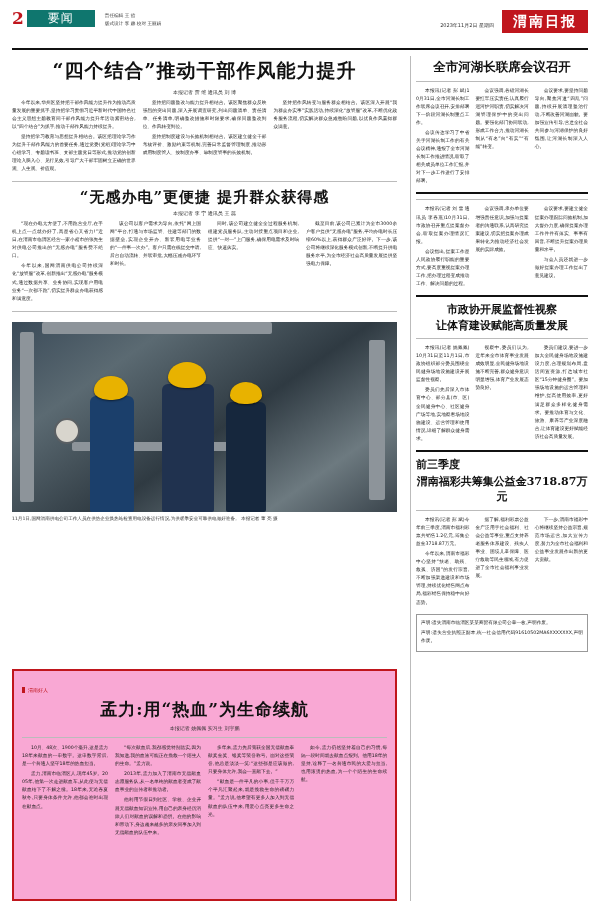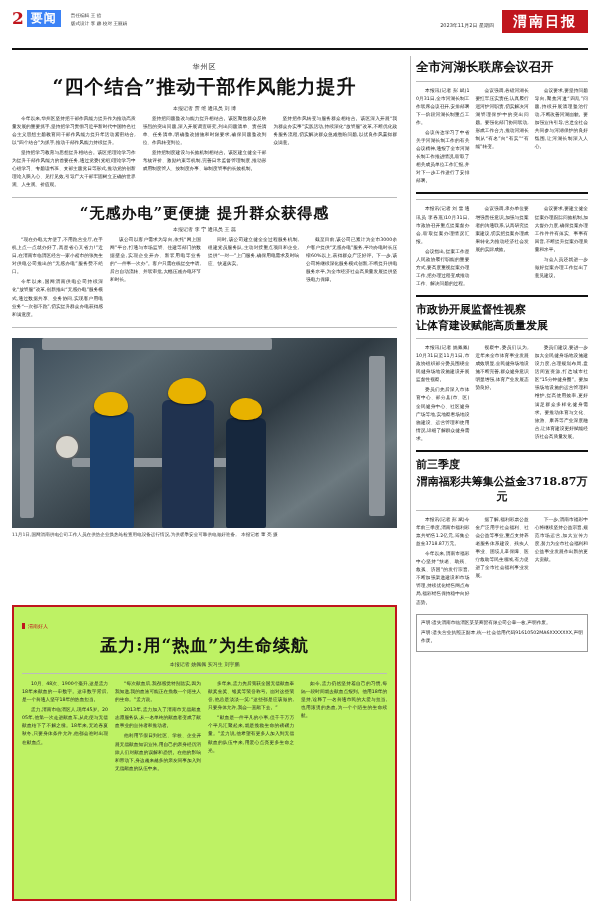--- a/index.html
+++ b/index.html
@@ -24,22 +24,22 @@
     height:34px;
     border-bottom:2px solid #111;
     padding-bottom:4px;
   }
   .page-num{
     font-size:17px;font-weight:bold;color:#c0161d;
     line-height:1;margin-right:3px;
     font-family:"DejaVu Serif","Liberation Serif",serif;
   }
   .section-name{
-    background:#3b82f6;color:#fff;font-size:12px;font-weight:bold;
-    padding:2px 4px;letter-spacing:1px;line-height:1.1;
+    background:#0f766e;color:#fff;font-size:12px;font-weight:normal;
+    padding:2px 21px;letter-spacing:1px;line-height:1.1;
     font-family:"DejaVu Serif","Liberation Serif",serif;
   }
   .editors{
     font-size:4.6px;line-height:1.7;color:#333;margin-left:10px;margin-top:2px;
   }
   .mast-spacer{flex:1;}
   .mast-date{font-size:5px;color:#333;margin-top:12px;margin-right:8px;}
   .logo{
     background:#c0161d;color:#fff;
     font-size:14px;font-weight:bold;letter-spacing:2px;
@@ -134,39 +134,39 @@
     font-family:"DejaVu Serif","Liberation Serif",serif;
     text-align:center;
   }
 
   
   .boxed{
     position:absolute;left:0;right:8px;bottom:0;
     border:2px solid #c0161d;
     padding:6px 8px 8px 8px;
     box-sizing:border-box;
-    height:296px;
-    background:#bef264;
+    height:232px;
+    background:#f9a8d4;
   }
   .boxed-tag{
     display:inline-block;
     font-size:5px;color:#c0161d;
     border-left:3px solid #c0161d;padding-left:3px;margin-bottom:2px;
   }
   .boxed-title{
     text-align:center;font-size:17px;font-weight:bold;
     font-family:"DejaVu Serif","Liberation Serif",serif;
     letter-spacing:1px;margin:2px 0 4px 0;
   }
 
   
   .r-head{
     font-size:12.5px;font-weight:bold;line-height:1.4;
     font-family:"DejaVu Serif","Liberation Serif",serif;
-    text-align:left;margin:2px 0 4px 0;
+    text-align:center;margin:2px 0 4px 0;
   }
   .r-head.sm{font-size:11px;}
   .r-para{
     font-size:4.7px;line-height:1.72;text-align:justify;color:#222;
     text-indent:9px;margin:0 0 2px 0;word-break:break-all;
   }
   .r-cols{display:flex;gap:6px;}
   .r-col{flex:1;}
   .r-rule{height:1px;background:#bbb;margin:5px 0;}
   .r-rule-dark{height:2px;background:#111;margin:5px 0;}
@@ -199,21 +199,20 @@
     <div class="mast-spacer"></div>
     <div class="mast-date">2023年11月2日 星期四</div>
     <div class="logo">渭南日报</div>
   </div>
 
   <div class="cols">
 
     <div class="left">
 
 
-      <div class="kicker">华州区</div>
       <div class="headline-1">“四个结合”推动干部作风能力提升</div>
       <div class="byline">本报记者 贾 维 通讯员 刘 博</div>
 
       <div class="body-cols">
         <div class="bcol">
           <p class="para">今年以来,华州区坚持把干部作风能力提升作为推动高质量发展的重要抓手,坚持把学习贯彻习近平新时代中国特色社会主义思想主题教育同干部作风能力提升年活动紧密结合,以“四个结合”为抓手,推动干部作风能力持续提升。</p>
           <p class="para">坚持把学习教育与思想提升相结合。该区把理论学习作为提升干部作风能力的首要任务,通过党委(党组)理论学习中心组学习、专题读书班、支部主题党日等形式,推动党的创新理论入脑入心、见行见效,引导广大干部牢固树立正确的世界观、人生观、价值观。</p>
         </div>
         <div class="bcol">
           <p class="para">坚持把问题整改与能力提升相结合。该区聚焦群众反映强烈的突出问题,深入开展调查研究,列出问题清单、责任清单、任务清单,明确整改措施和时限要求,确保问题整改到位、作风转变到位。</p>

